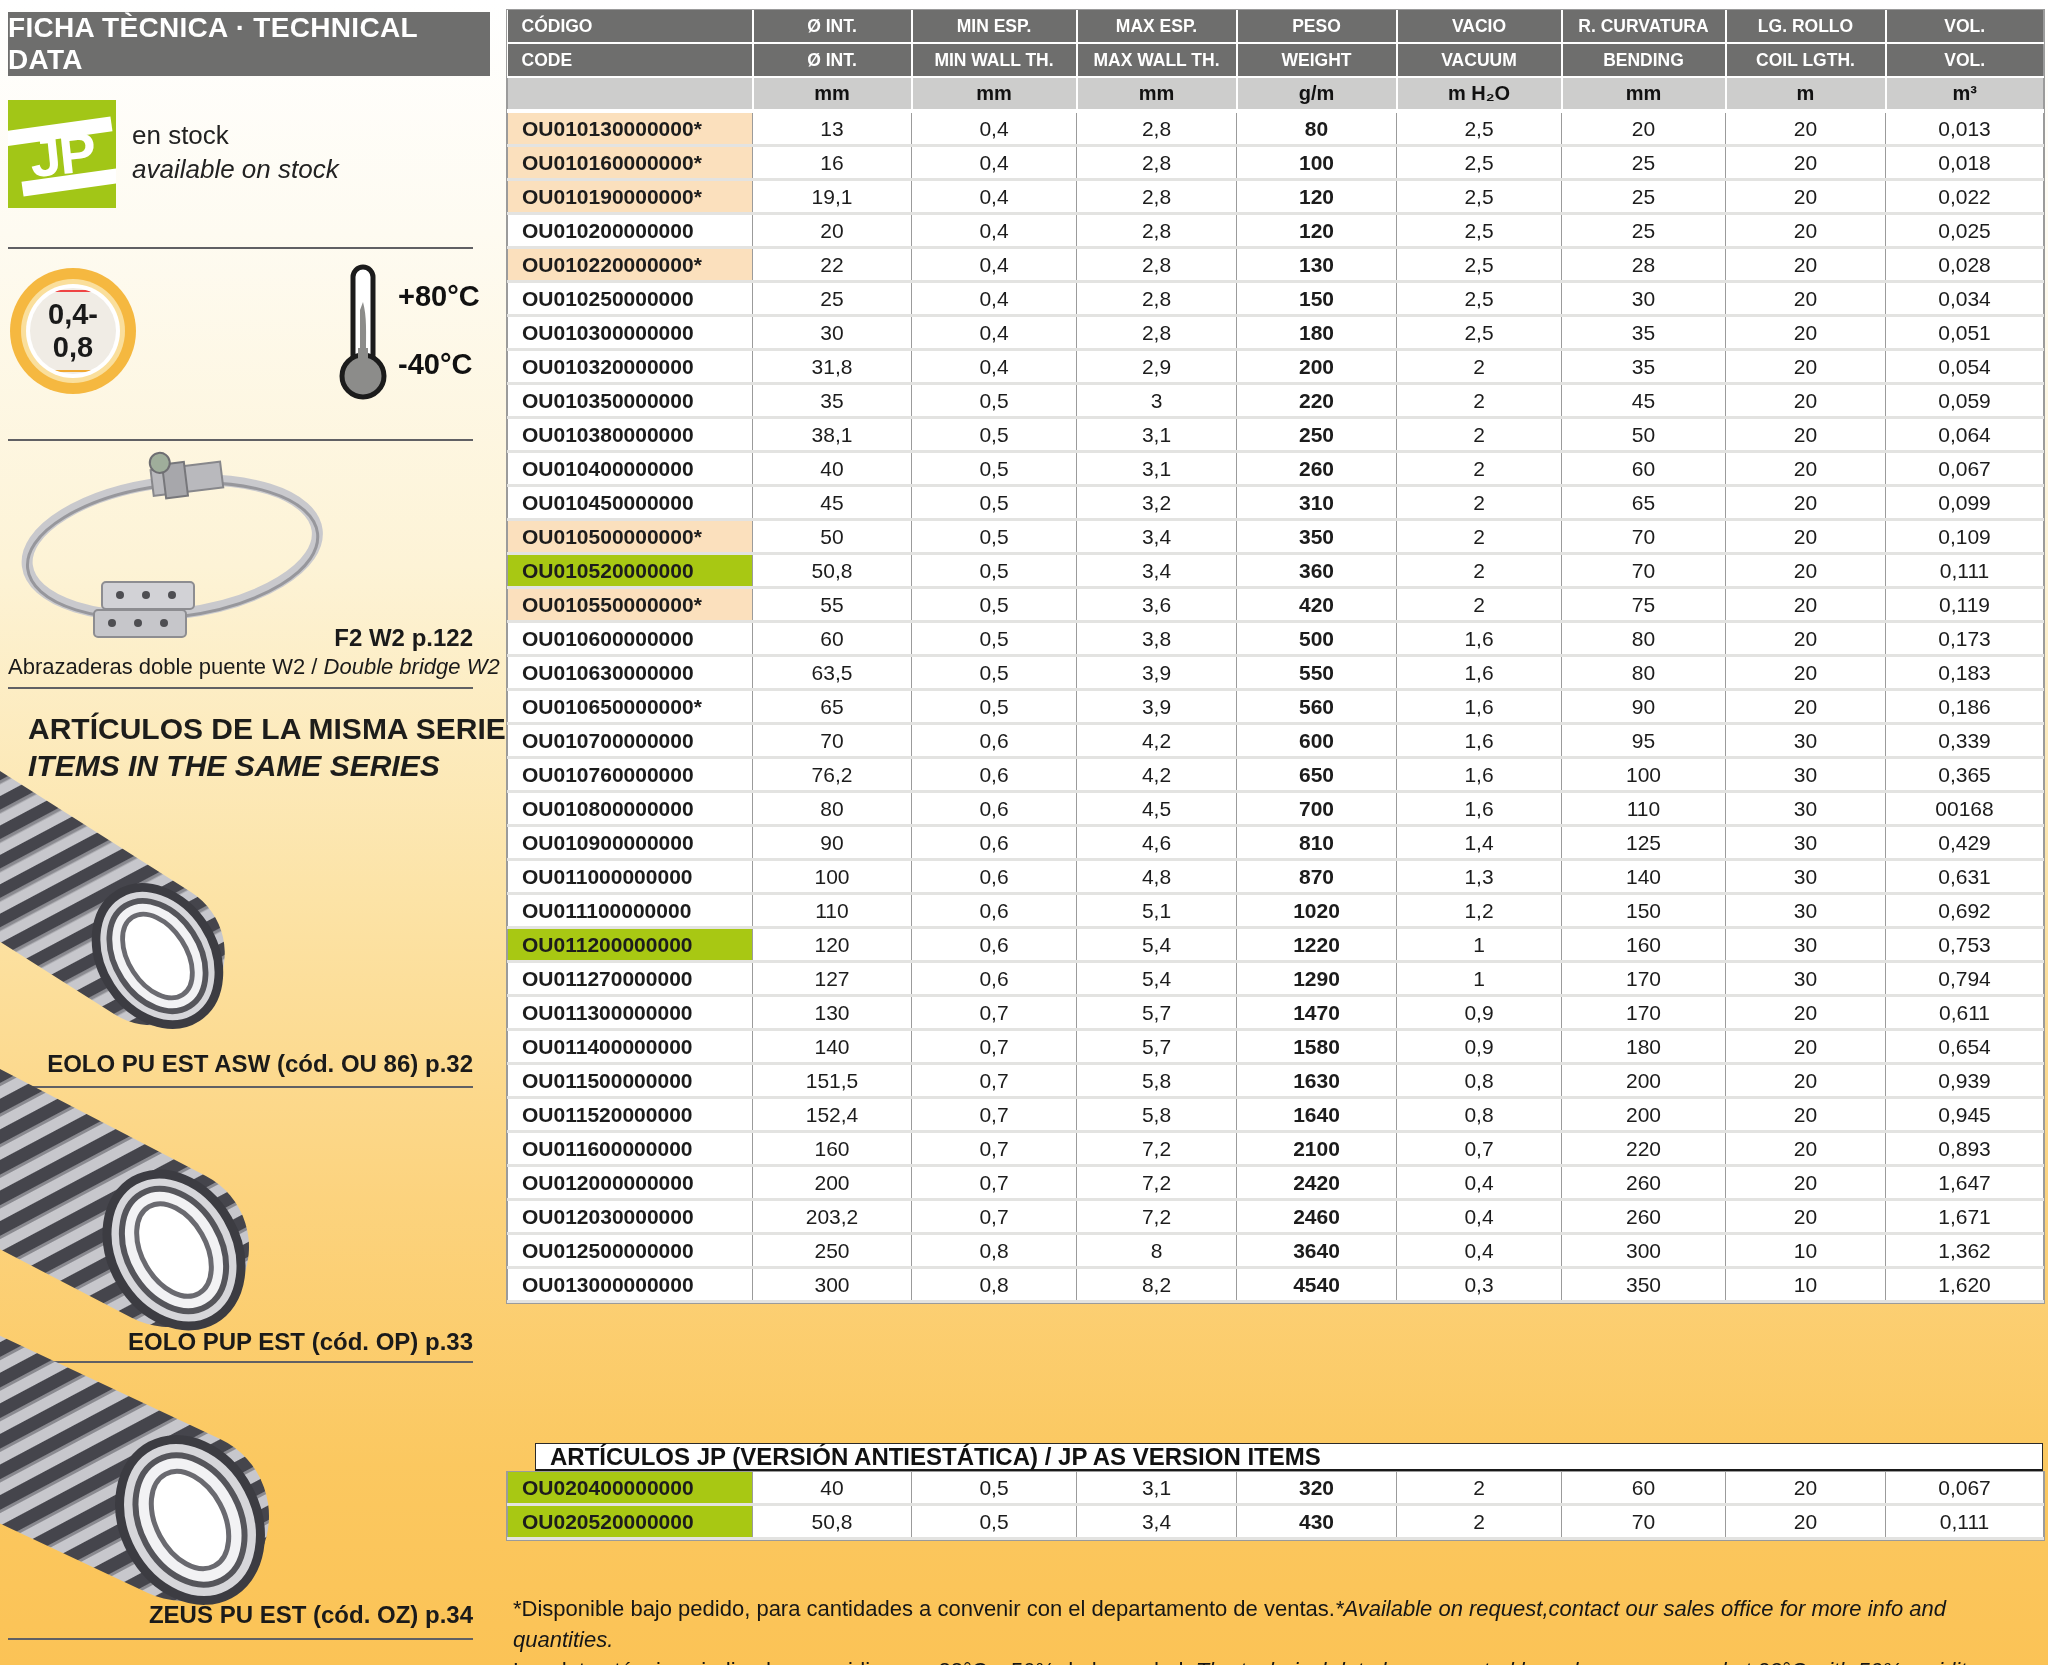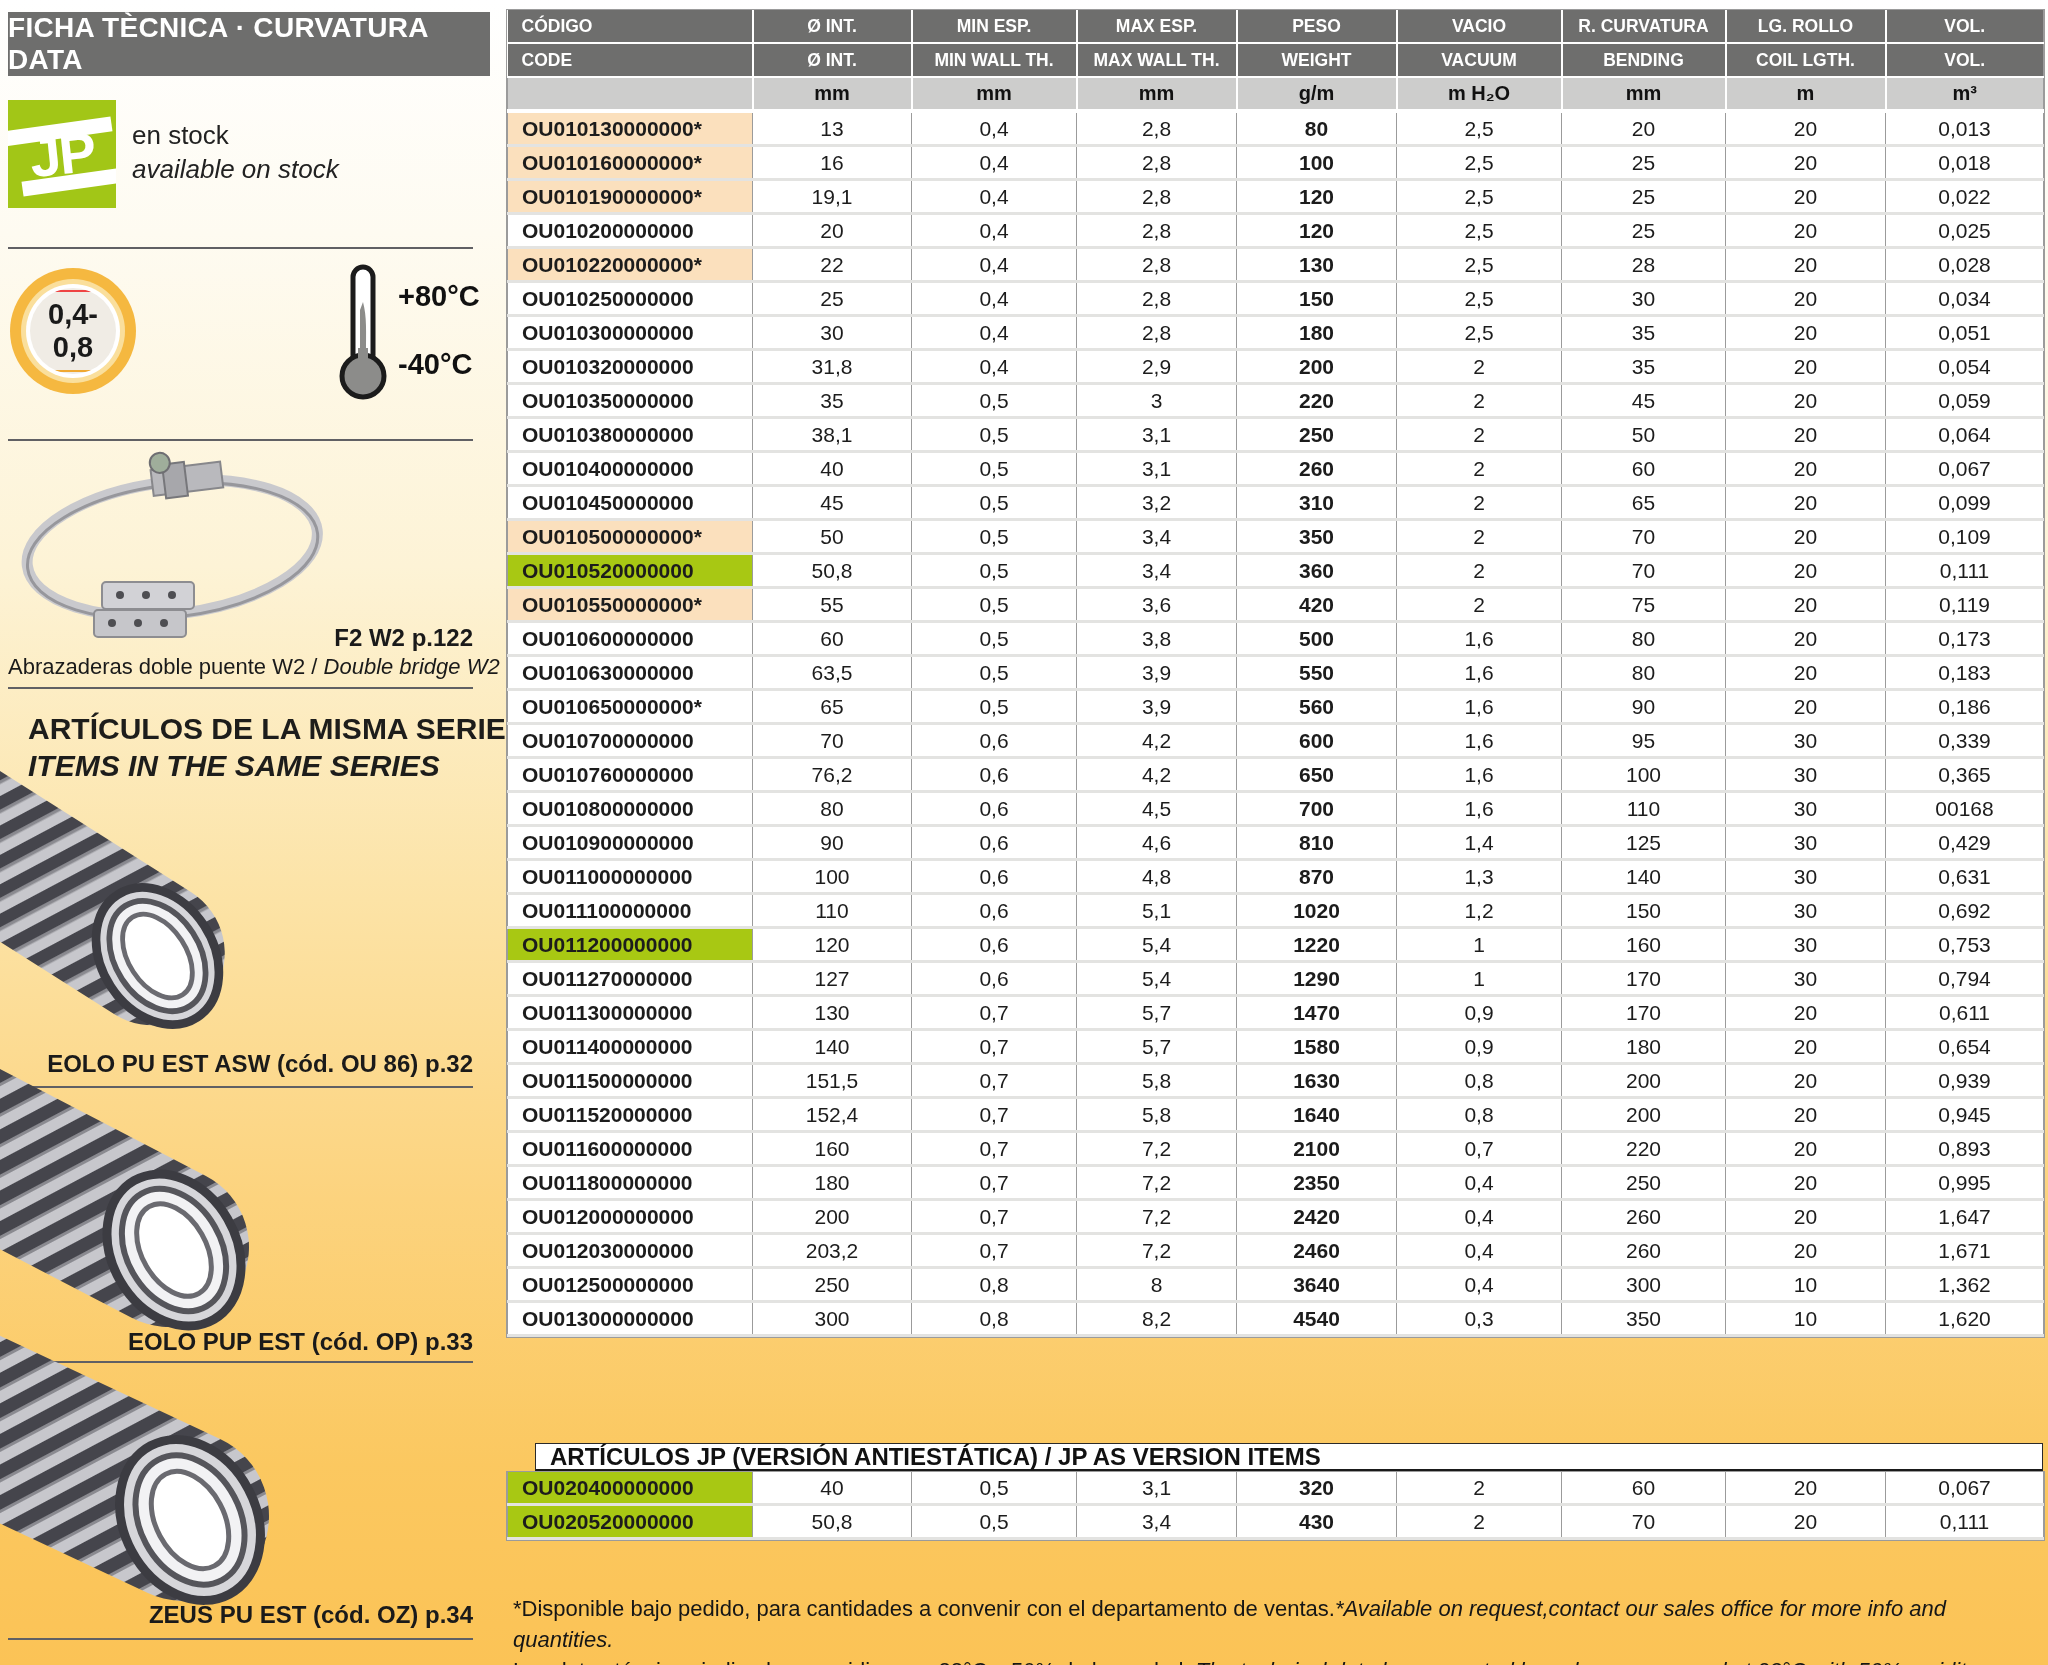--- a/index.html
+++ b/index.html
@@ -74,21 +74,21 @@
   <svg width="0" height="0" style="position:absolute">
     <defs>
       <pattern id="coilpat" width="27" height="27" patternUnits="userSpaceOnUse" patternTransform="rotate(62)">
         <rect width="27" height="27" fill="#c7c7cc"></rect>
         <rect width="13" height="27" fill="#45454c"></rect>
         <rect x="13" width="3" height="27" fill="#8a8a90"></rect>
       </pattern>
     </defs>
   </svg>
 
-  <div class="abs title-bar">FICHA TÈCNICA · CURVATURA DATA</div>
+  <div class="abs title-bar">FICHA TÈCNICA · TECHNICAL DATA</div>
 
   <div class="abs jp-logo">
     <div class="jp-bar top"></div>
     <div class="jp-bar bot"></div>
     <div class="jp-letters">JP</div>
   </div>
   <div class="abs stock-text">
     <div>en stock</div>
     <div class="it">available on stock</div>
   </div>
@@ -565,31 +565,20 @@
             <td>160</td>
             <td>0,7</td>
             <td>7,2</td>
             <td class="wt">2100</td>
             <td>0,7</td>
             <td>220</td>
             <td>20</td>
             <td>0,893</td>
           </tr>
           <tr>
-            <td class="code">OU011800000000</td>
-            <td>180</td>
-            <td>0,7</td>
-            <td>7,2</td>
-            <td class="wt">2350</td>
-            <td>0,4</td>
-            <td>250</td>
-            <td>20</td>
-            <td>0,995</td>
-          </tr>
-          <tr>
             <td class="code">OU012000000000</td>
             <td>200</td>
             <td>0,7</td>
             <td>7,2</td>
             <td class="wt">2420</td>
             <td>0,4</td>
             <td>260</td>
             <td>20</td>
             <td>1,647</td>
           </tr>

